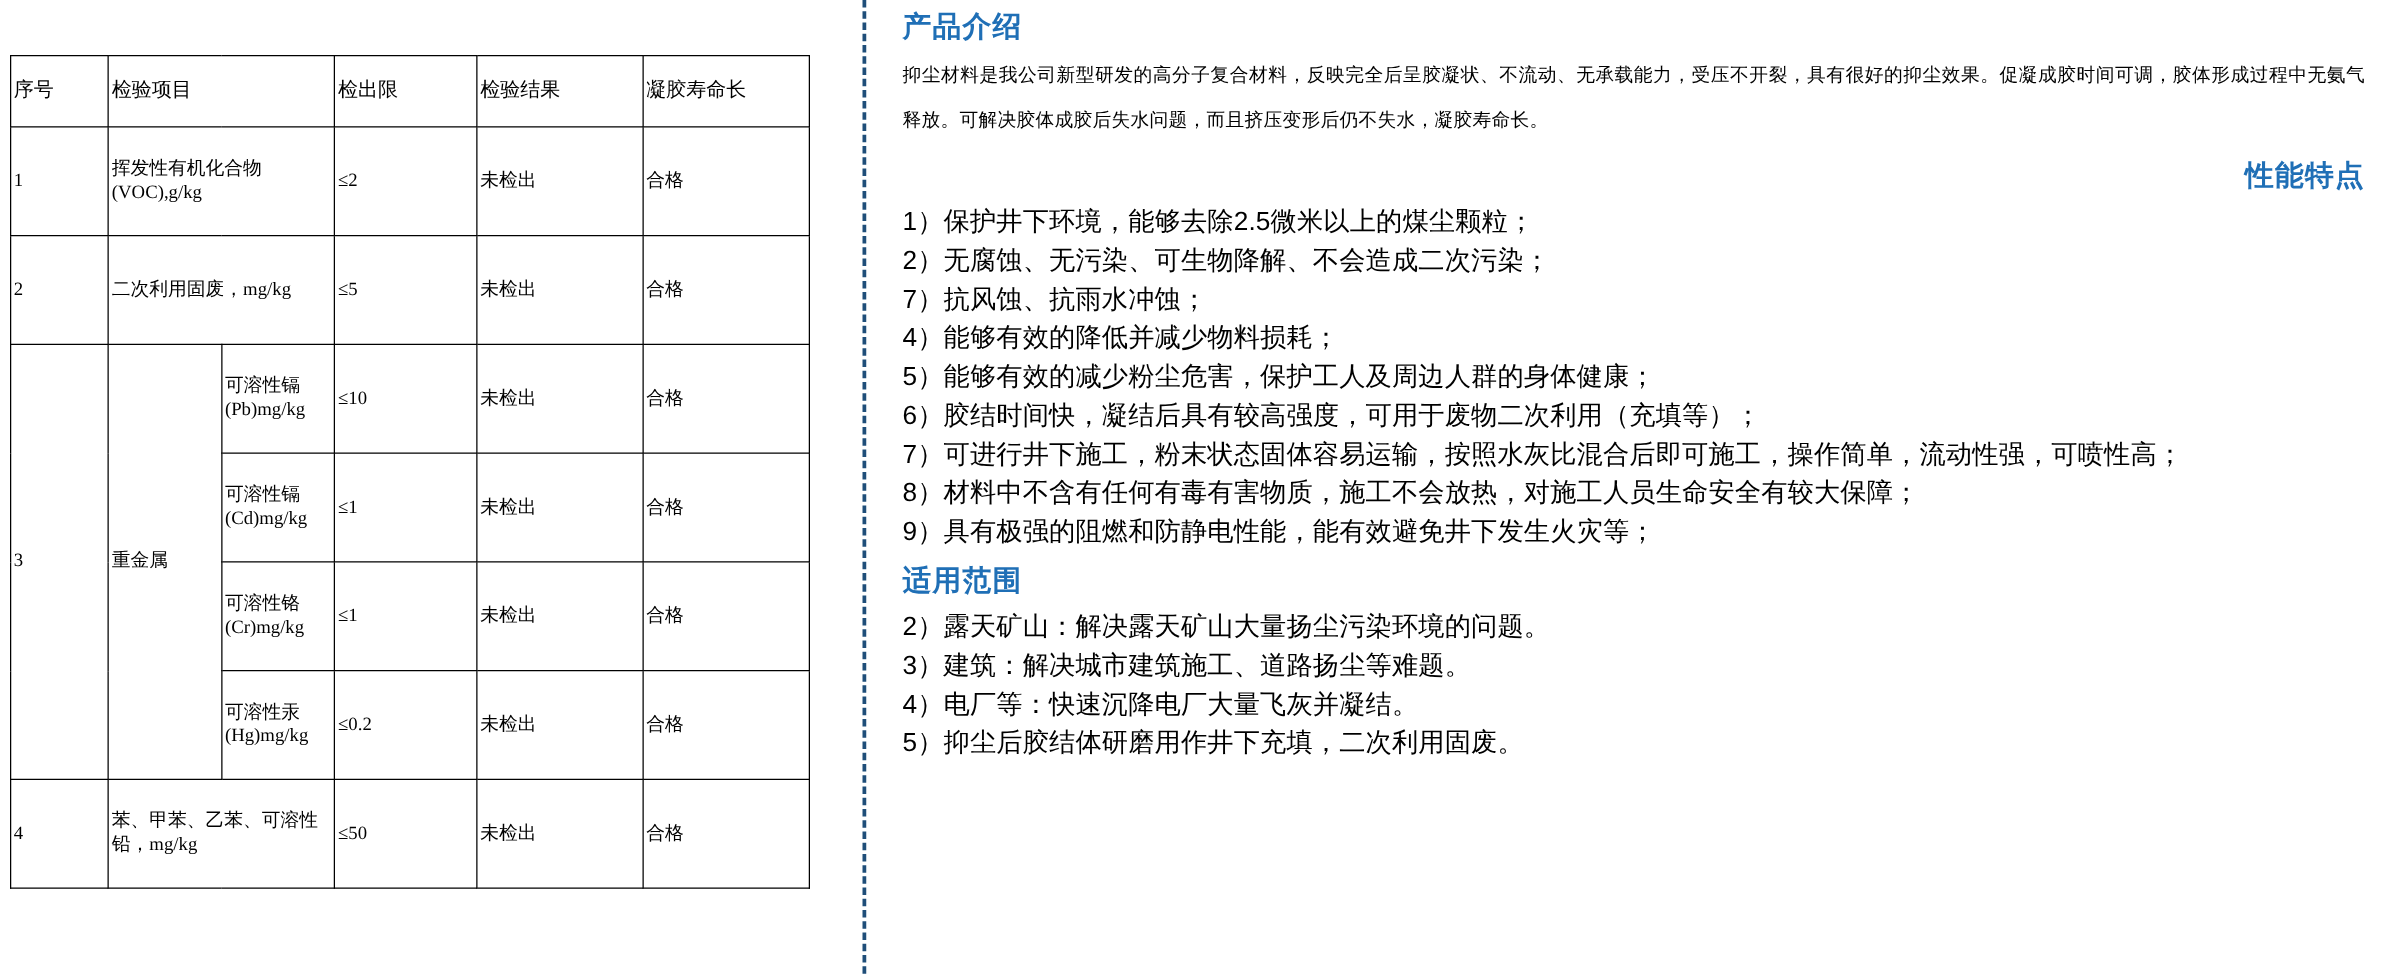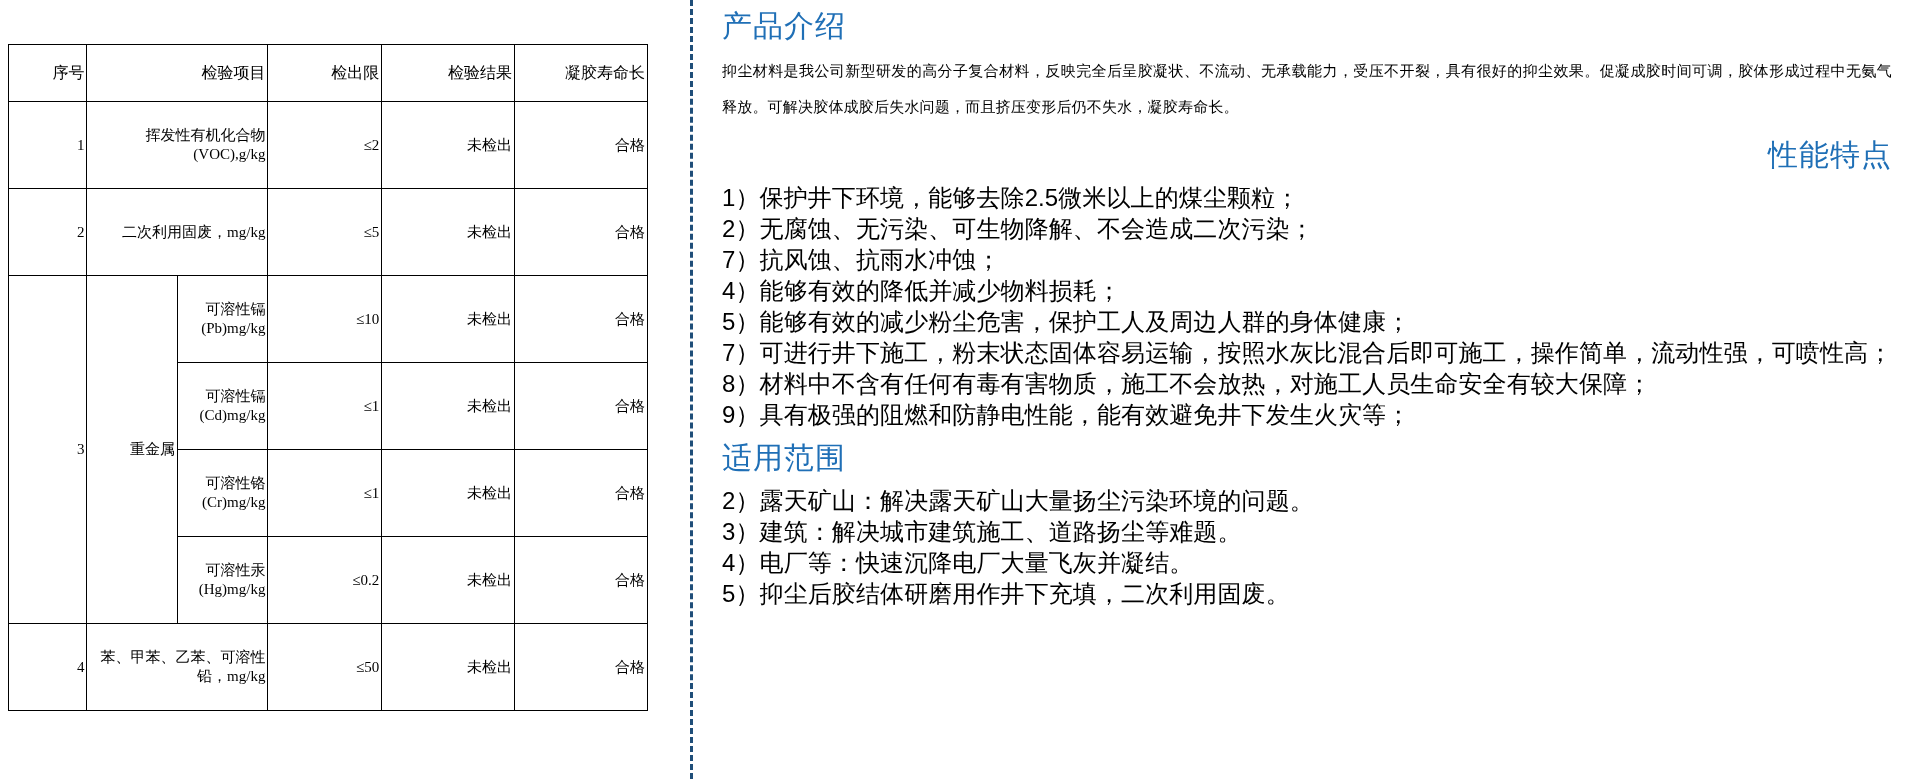--- a/index.html
+++ b/index.html
@@ -28,21 +28,21 @@
     width: 640px;
   }
   table.report {
     border-collapse: collapse;
     table-layout: fixed;
     width: 640px;
     font-family: "Liberation Serif", serif;
   }
   table.report td, table.report th {
     border: 1px solid #000000;
-    text-align: right;
+    text-align: left;
     vertical-align: middle;
     font-weight: normal;
     font-size: 15px;
     padding: 0 2px;
     line-height: 1.25;
   }
   table.report thead td {
     height: 56px;
     font-size: 16px;
   }
@@ -69,40 +69,40 @@
   
   .content {
     position: absolute;
     left: 722px;
     top: 0;
     width: 1170px;
     height: 779px;
   }
   .sec-title {
     color: #1f6fb6;
-    font-size: 30px;
-    font-weight: normal;
+    font-size: 23px;
+    font-weight: bold;
     letter-spacing: 1px;
     margin: 0 0 6px 0;
   }
   .sec-title.first { margin-top: 6px; }
   .intro-p {
     font-size: 15px;
     line-height: 36px;
     margin: 0 0 6px 0;
     text-align: justify;
     letter-spacing: 0.2px;
   }
   .list {
     margin: 0;
     padding: 0;
     list-style: none;
   }
   .list li {
-    font-size: 24px;
+    font-size: 21px;
     line-height: 31px;
     letter-spacing: 0.1px;
     white-space: nowrap;
   }
   .sec2 { margin-top: 10px; text-align: right; }
   .sec3 { margin-top: 8px; }
 </style>
 </head>
 <body>
 
@@ -182,20 +182,21 @@
     <h2 class="sec-title first">产品介绍</h2>
     <p class="intro-p">抑尘材料是我公司新型研发的高分子复合材料，反映完全后呈胶凝状、不流动、无承载能力，受压不开裂，具有很好的抑尘效果。促凝成胶时间可调，胶体形成过程中无氨气释放。可解决胶体成胶后失水问题，而且挤压变形后仍不失水，凝胶寿命长。</p>
 
     <h2 class="sec-title sec2">性能特点</h2>
     <ul class="list">
       <li>1）保护井下环境，能够去除2.5微米以上的煤尘颗粒；</li>
       <li>2）无腐蚀、无污染、可生物降解、不会造成二次污染；</li>
       <li>7）抗风蚀、抗雨水冲蚀；</li>
       <li>4）能够有效的降低并减少物料损耗；</li>
       <li>5）能够有效的减少粉尘危害，保护工人及周边人群的身体健康；</li>
+      <li>6）胶结时间快，凝结后具有较高强度，可用于废物二次利用（充填等）；</li>
       <li>7）可进行井下施工，粉末状态固体容易运输，按照水灰比混合后即可施工，操作简单，流动性强，可喷性高；</li>
       <li>8）材料中不含有任何有毒有害物质，施工不会放热，对施工人员生命安全有较大保障；</li>
       <li>9）具有极强的阻燃和防静电性能，能有效避免井下发生火灾等；</li>
     </ul>
 
     <h2 class="sec-title sec3">适用范围</h2>
     <ul class="list">
       <li>2）露天矿山：解决露天矿山大量扬尘污染环境的问题。</li>
       <li>3）建筑：解决城市建筑施工、道路扬尘等难题。</li>
       <li>4）电厂等：快速沉降电厂大量飞灰并凝结。</li>

